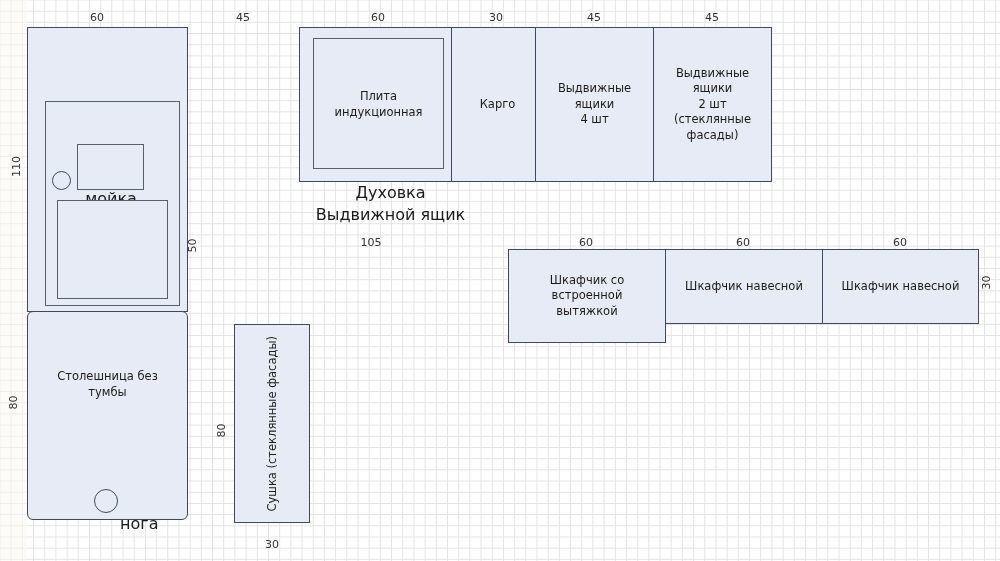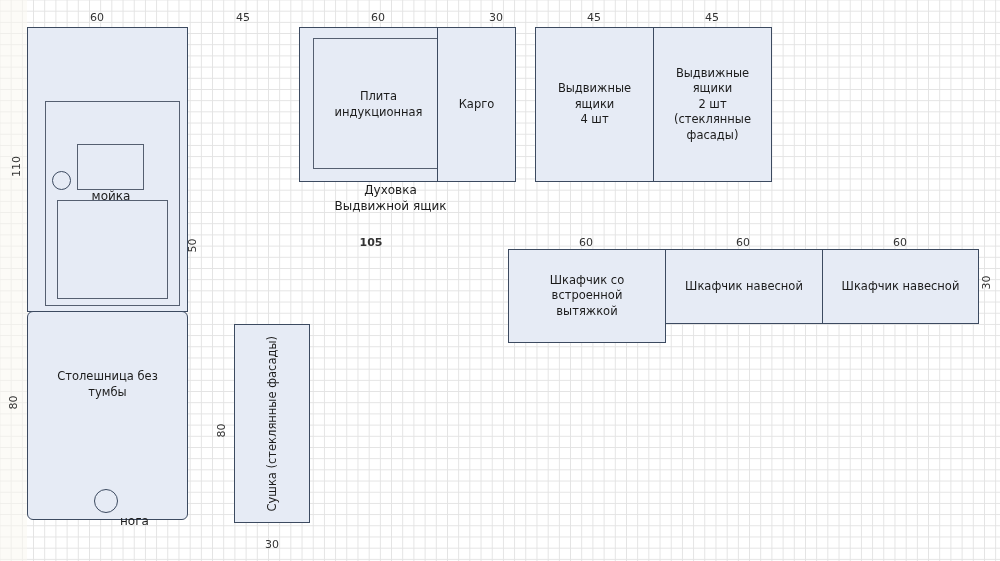--- a/index.html
+++ b/index.html
@@ -45,21 +45,21 @@
   }
   .inner-box {
     position: absolute;
     box-sizing: border-box;
     background: #e6ebf5;
     border: 1.3px solid #555f70;
   }
   .plain-label {
     position: absolute;
     color: #1b1b1b;
-    font-size: 12px;
+    font-size: 16px;
     line-height: 1.35;
     text-align: center;
     white-space: pre-line;
   }
   .dim {
     position: absolute;
     color: #333333;
     font-size: 11px;
     text-align: center;
     white-space: nowrap;
@@ -109,39 +109,39 @@
 
   <div class="plain-label" style="left:73px; top:188px; width:76px;">мойка</div>
 
   <div class="inner-box" style="left:57px; top:200px; width:111px; height:99px;"></div>
 
 
   <div class="box" style="left:299px; top:27px; width:159px; height:155px;">Плита
 индукционная</div>
   <div class="inner-box" style="left:313px; top:38px; width:131px; height:131px; background:transparent;"></div>
 
-  <div class="box" style="left:437px; top:27px; width:79px; height:155px;">Карго</div>
+  <div class="box" style="left:451px; top:27px; width:93px; height:155px;">Карго</div>
 
   <div class="box" style="left:535px; top:27px; width:119px; height:155px;">Выдвижные
 ящики
 4 шт</div>
 
   <div class="box" style="left:653px; top:27px; width:119px; height:155px;">Выдвижные
 ящики
 2 шт
 (стеклянные фасады)</div>
 
   <div class="dim vert" style="left:-4px; top:160px; width:40px;">110</div>
 
   <div class="plain-label" style="left:303px; top:182px; width:175px;">Духовка
 Выдвижной ящик</div>
 
   <div class="dim vert" style="left:172px; top:239px; width:40px;">50</div>
 
-  <div class="dim" style="left:351px; top:236px; width:40px;font-weight:bold;">105</div>
+  <div class="dim" style="left:351px; top:236px; width:40px;">105</div>
   <div class="dim" style="left:566px; top:236px; width:40px;">60</div>
   <div class="dim" style="left:723px; top:236px; width:40px;">60</div>
   <div class="dim" style="left:880px; top:236px; width:40px;">60</div>
 
   <div class="box" style="left:508px; top:249px; width:158px; height:94px;">Шкафчик со встроенной
 вытяжкой</div>
   <div class="box" style="left:665px; top:249px; width:158px; height:75px;">Шкафчик навесной</div>
   <div class="box" style="left:822px; top:249px; width:157px; height:75px;">Шкафчик навесной</div>
 
   <div class="dim vert" style="left:966px; top:276px; width:40px;">30</div>

